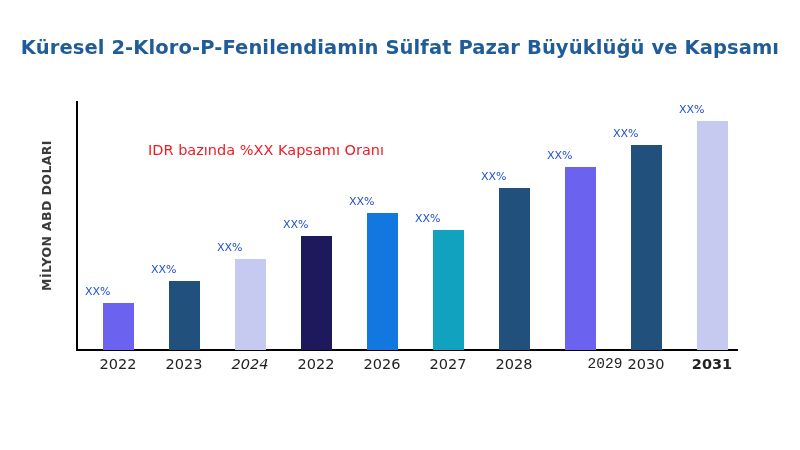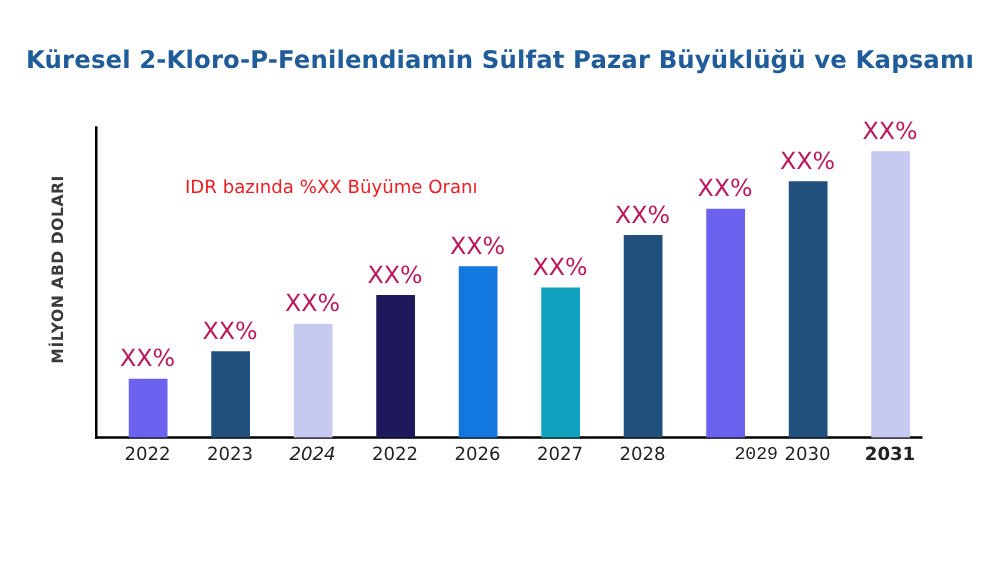--- a/index.html
+++ b/index.html
@@ -78,23 +78,22 @@
   .bar {
     position: absolute;
     bottom: 0;
     left: 18px;
     width: 31px;
   }
   .bar-label {
     position: absolute;
     left: 0;
     width: 66px;
-    text-align: center;
-    font-size: 19px;
-    color: #be185d;
+    font-size: 11px;
+    color: #1d4ed8;
     white-space: nowrap;
   }
   .tick-label {
     position: absolute;
     top: 356px;
     width: 66px;
     text-align: center;
     font-size: 14.5px;
     color: #222222;
   }
@@ -176,16 +175,16 @@
         <div class="bar-label" style="bottom: 210px;">XX%</div>
       </div>
       <div class="tick-label" style="left: 613px;">2030</div>
       <div class="bar-group" style="left: 679px;">
         <div class="bar" style="height: 229px; background: rgb(198, 201, 240);"></div>
         <div class="bar-label" style="bottom: 234px;">XX%</div>
       </div>
       <div class="tick-label" style="left: 679px; font-weight: bold;">2031</div>
     </div>
 
-  <div class="growth-note">IDR bazında %XX Büyüme Oranı</div>
+  <div class="growth-note">IDR bazında %XX Kapsamı Oranı</div>
 
 
 </div>
 
 </body></html>

